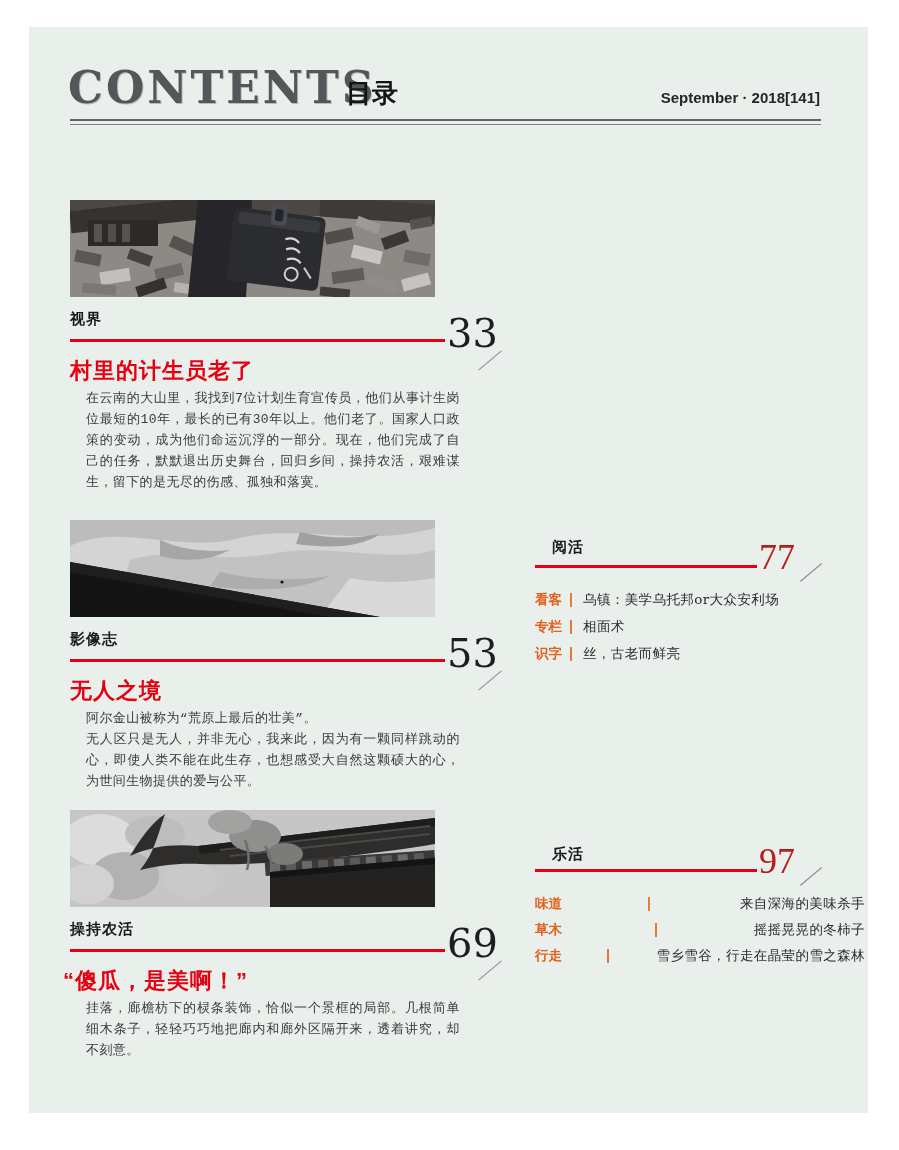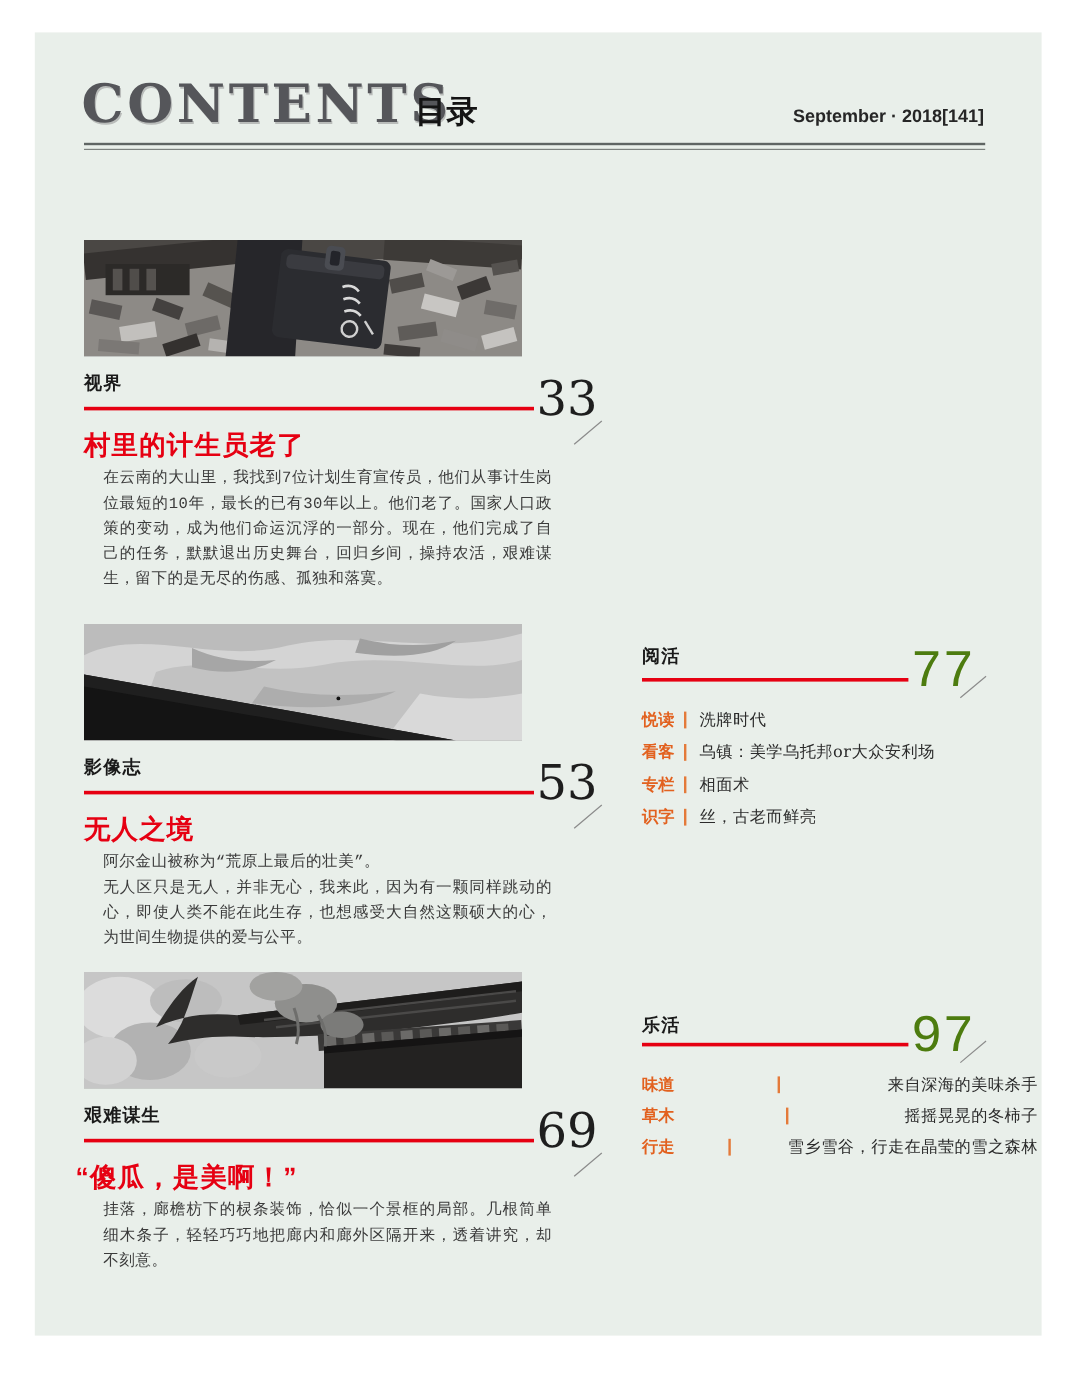--- a/index.html
+++ b/index.html
@@ -30,25 +30,25 @@
              transform:rotate(-40deg);}
   .sec-title{position:absolute;left:0;top:156px;font-size:22px;font-weight:bold;color:#e60012;letter-spacing:1px;}
   .s3 .sec-title{margin-left:-7px;}
   .sec-body{position:absolute;left:0;top:188px;width:374px;font-family:Liberation Mono, monospace;
             font-size:13px;line-height:21px;color:#3b3b3b;text-align:justify;white-space:pre-line;
             letter-spacing:0.4px;margin-left:16px;}
 
   
   .rsec{position:absolute;left:535px;width:330px;}
   .rsec.r1{top:538px;} .rsec.r2{top:845px;}
-  .rsec .sec-label{top:0;}
+  .rsec .sec-label{top:0;margin-left:17px;}
   .r-rule{position:absolute;left:0;top:27px;width:222px;height:3px;background:#e60012;}
   .r2 .r-rule{top:24px;}
-  .r-num{position:absolute;left:224px;top:1px;font-family:Liberation Mono, monospace;font-size:44px;
-         line-height:1;color:#4d7c0f;}
+  .r-num{position:absolute;left:224px;top:1px;font-family:Liberation Serif, serif;font-size:36px;
+         line-height:1;color:#b91c1c;}
   .r2 .r-num{top:-2px;}
   .r-slash{position:absolute;left:262px;top:34px;width:28px;height:0;border-top:1.5px solid #8b8b8b;
            transform:rotate(-40deg);}
   .r2 .r-slash{top:31px;}
   .toc-list{position:absolute;left:0;top:48px;width:330px;}
   .r2 .toc-list{top:46px;}
   .toc-row{display:flex;align-items:center;height:27px;}
   .r2 .toc-row{height:26px;justify-content:space-between;}
   .toc-cat{width:29px;font-size:13.5px;font-weight:bold;color:#e2611f;flex:0 0 auto;}
   .cat-bar{width:2px;height:14px;background:#e47a3a;margin:0 11px 0 6px;flex:0 0 auto;}
@@ -176,40 +176,35 @@
 
       <path d="M200,62 L365,48 L365,97 L200,97 Z" fill="#232221"></path>
       <path d="M200,62 L365,48 L365,54 L200,68 Z" fill="#151414"></path>
 
       <ellipse cx="185" cy="26" rx="26" ry="16" fill="#8f8f8d"></ellipse>
       <ellipse cx="215" cy="44" rx="18" ry="11" fill="#7b7b79"></ellipse>
       <ellipse cx="160" cy="12" rx="22" ry="12" fill="#a2a2a0"></ellipse>
       <path d="M175,30 q6,16 2,30 M195,36 q8,12 6,26" stroke="#6e6e6c" stroke-width="2.5" fill="none"></path>
     </svg>
   </div>
-  <div class="sec-label">艰难谋生</div>
+  <div class="sec-label">操持农活</div>
   <div class="sec-rule"></div>
   <div class="sec-num">69</div>
   <div class="sec-slash"></div>
   <div class="sec-title">“傻瓜，是美啊！”</div>
   <div class="sec-body">挂落，廊檐枋下的棂条装饰，恰似一个景框的局部。几根简单细木条子，轻轻巧巧地把廊内和廊外区隔开来，透着讲究，却不刻意。</div>
 </div>
 
 <div class="rsec r1">
   <div class="sec-label">阅活</div>
   <div class="r-rule"></div>
   <div class="r-num">77</div>
   <div class="r-slash"></div>
   <div class="toc-list">
     <div class="toc-row">
-      <span class="toc-cat">悦读</span>
-      <span class="cat-bar"></span>
-      <span class="toc-title">洗牌时代</span>
-    </div>
-    <div class="toc-row">
       <span class="toc-cat">看客</span>
       <span class="cat-bar"></span>
       <span class="toc-title">乌镇：美学乌托邦or大众安利场</span>
     </div>
     <div class="toc-row">
       <span class="toc-cat">专栏</span>
       <span class="cat-bar"></span>
       <span class="toc-title">相面术</span>
     </div>
     <div class="toc-row">

